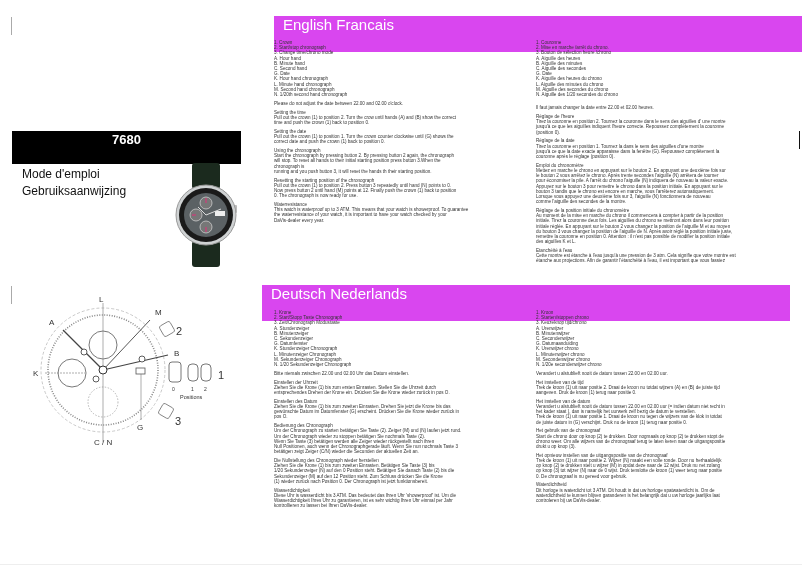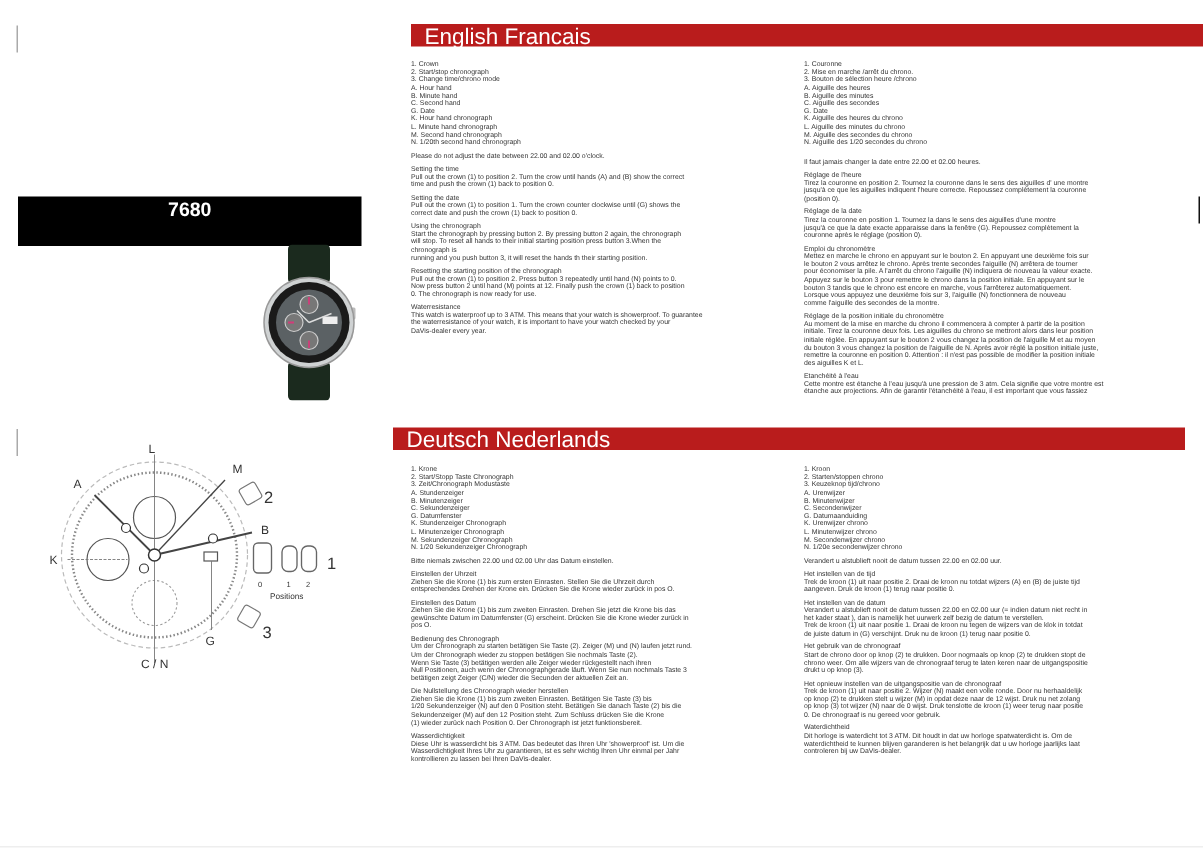--- a/index.html
+++ b/index.html
@@ -6,21 +6,21 @@
   body { width:802px; height:567px; position:relative; overflow:hidden; font-family:"Liberation Sans", sans-serif; color:#222; }
   .abs { position:absolute; }
   .margin-mark { position:absolute; left:11px; top:17px; width:1px; height:18px; background:#aaa; }
   .margin-mark2 { position:absolute; left:11px; top:286px; width:1px; height:18px; background:#aaa; }
   .right-mark { position:absolute; left:799px; top:131px; width:1px; height:18px; background:#111; }
 
   .model-bar { left:12px; top:131px; width:229px; height:33px; background:#000; color:#fff; font-size:13px; font-weight:bold; text-align:center; line-height:18px; }
   .manual-list { left:22px; top:166px; font-size:12px; line-height:16.8px; color:#111; }
   .manual-list div { white-space:nowrap; }
 
-  .section-bar { background:#b91c1c; color:#fff; height:15px; line-height:18px; font-size:15px; padding-left:9px; box-sizing:border-box; }
+  .section-bar { background:#d946ef; color:#fff; height:36px; line-height:18px; font-size:15px; padding-left:9px; box-sizing:border-box; }
   .section-en { left:274px; top:16px; width:528px; }
   .section-de { left:262px; top:285px; width:528px; }
 
   .col { font-size:4.6px; line-height:5.2px; color:#333; }
   .col .p { margin-bottom:3.6px; }
   .col .ln { white-space:nowrap; }
   .col .head { text-decoration:none; }
 
   .en-col { left:274px; top:40px; width:255px; }
   .fr-col { left:536px; top:40px; width:258px; }
@@ -35,20 +35,22 @@
 </style>
 </head>
 <body>
 
 <div class="margin-mark"></div>
 <div class="margin-mark2"></div>
 <div class="right-mark"></div>
 
 <div class="abs model-bar">7680</div>
 <div class="abs manual-list">
+  <div>Mode d'emploi</div>
+  <div>Gebruiksaanwijzing</div>
 </div>
 
 <svg class="abs watch-photo" viewBox="0 0 80 104">
   <rect x="27" y="0" width="28" height="26" rx="3" fill="#1b2a1e"></rect>
   <rect x="27" y="78" width="28" height="26" rx="3" fill="#1b2a1e"></rect>
   <rect x="67" y="42" width="5" height="8" rx="1" fill="#bbb"></rect>
   <rect x="66" y="58" width="4" height="5" rx="1" fill="#bbb"></rect>
   <circle cx="41" cy="52" r="30" fill="#cfd2d3" stroke="#999" stroke-width="1"></circle>
   <circle cx="41" cy="52" r="27" fill="#1a1a1a"></circle>
   <circle cx="41" cy="52" r="22" fill="#5b6164"></circle>

